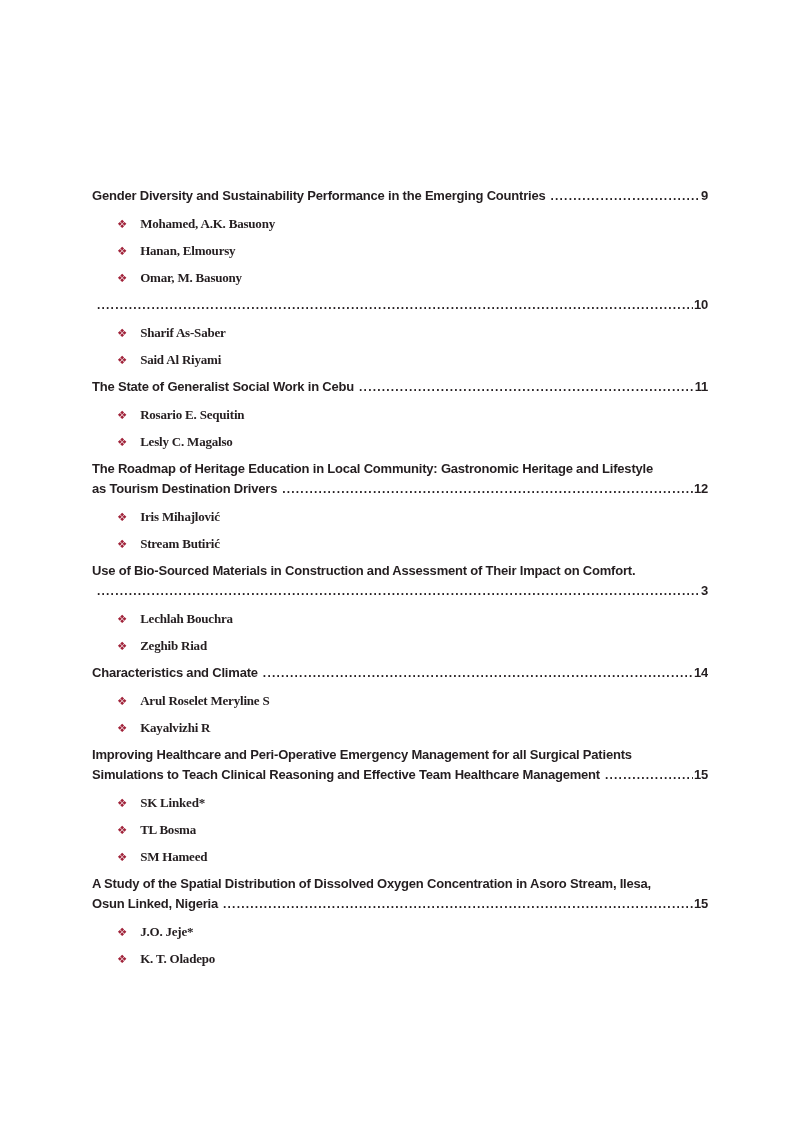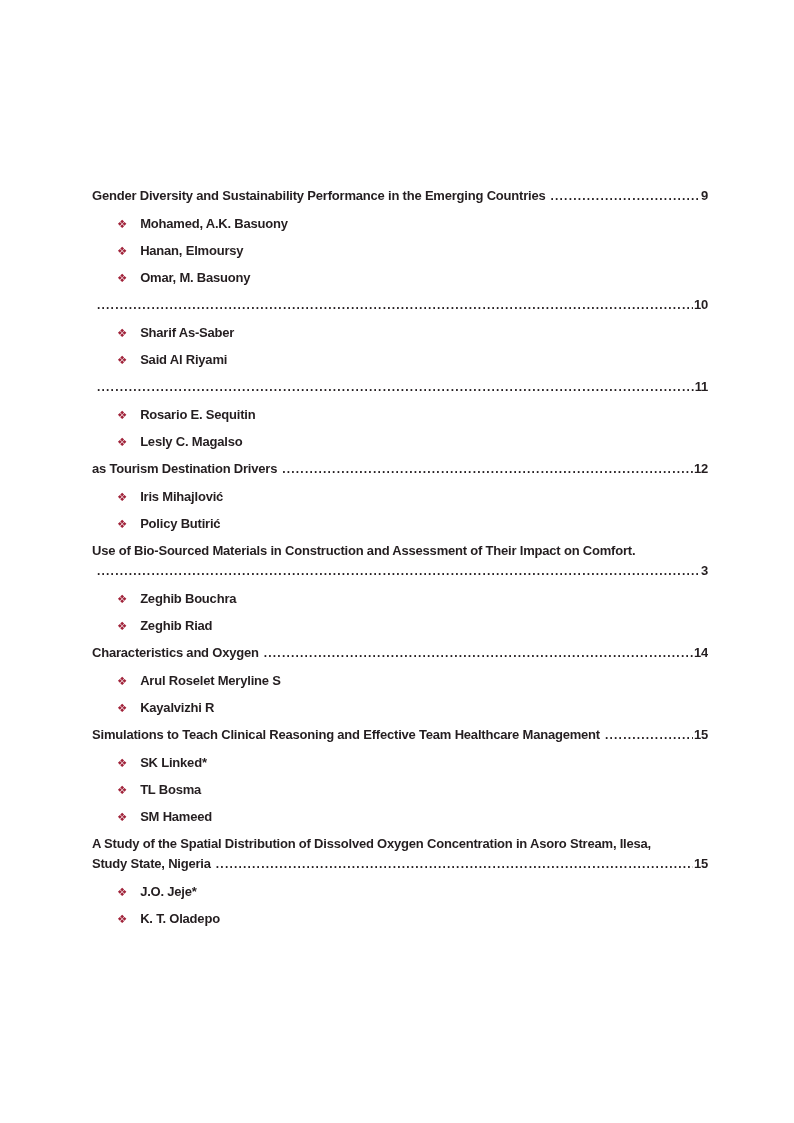--- a/index.html
+++ b/index.html
@@ -68,20 +68,21 @@
     margin-bottom: 7px;
   }
   .bullet {
     font-family: "DejaVu Sans", sans-serif;
     font-size: 11.5px;
     margin-right: 13px;
     flex: 0 0 auto;
   }
   .author-name {
     white-space: nowrap;
+    font-family: Liberation Serif, serif;
   }
 </style>
 </head>
 <body>
 
 <div class="page">
   <div class="toc" id="toc">
       <div class="toc-entry">
         <div class="title-block">
           <div class="title-line title-last">
@@ -115,86 +116,89 @@
           <span class="author-name">Sharif As-Saber</span>
         </div>
         <div class="author">
           <span class="bullet" style="color: rgb(161, 36, 59);">❖</span>
           <span class="author-name">Said Al Riyami</span>
         </div>
       </div>
       <div class="toc-entry">
         <div class="title-block">
           <div class="title-line title-last">
+            <span class="line-text">The State of Generalist Social Work in Cebu</span>
             <span class="dots">................................................................................................................................................................................................................................................</span>
             <span class="page-num">11</span>
           </div>
         </div>
         <div class="author">
           <span class="bullet" style="color: rgb(161, 36, 59);">❖</span>
           <span class="author-name">Rosario E. Sequitin</span>
         </div>
         <div class="author">
           <span class="bullet" style="color: rgb(161, 36, 59);">❖</span>
           <span class="author-name">Lesly C. Magalso</span>
         </div>
       </div>
       <div class="toc-entry">
         <div class="title-block">
+          <div class="title-line">The Roadmap of Heritage Education in Local Community: Gastronomic Heritage and Lifestyle</div>
           <div class="title-line title-last">
             <span class="line-text">as Tourism Destination Drivers</span>
             <span class="dots">................................................................................................................................................................................................................................................</span>
             <span class="page-num">12</span>
           </div>
         </div>
         <div class="author">
           <span class="bullet" style="color: rgb(161, 36, 59);">❖</span>
           <span class="author-name">Iris Mihajlović</span>
         </div>
         <div class="author">
           <span class="bullet" style="color: rgb(161, 36, 59);">❖</span>
-          <span class="author-name">Policy Butirić</span>
+          <span class="author-name">Stream Butirić</span>
         </div>
       </div>
       <div class="toc-entry">
         <div class="title-block">
           <div class="title-line">Use of Bio-Sourced Materials in Construction and Assessment of Their Impact on Comfort.</div>
           <div class="title-line title-last">
             <span class="dots">................................................................................................................................................................................................................................................</span>
             <span class="page-num">3</span>
           </div>
         </div>
         <div class="author">
           <span class="bullet" style="color: rgb(161, 36, 59);">❖</span>
-          <span class="author-name">Zeghib Bouchra</span>
+          <span class="author-name">Lechlah Bouchra</span>
         </div>
         <div class="author">
           <span class="bullet" style="color: rgb(161, 36, 59);">❖</span>
           <span class="author-name">Zeghib Riad</span>
         </div>
       </div>
       <div class="toc-entry">
         <div class="title-block">
           <div class="title-line title-last">
-            <span class="line-text">Characteristics and Oxygen</span>
+            <span class="line-text">Characteristics and Climate</span>
             <span class="dots">................................................................................................................................................................................................................................................</span>
             <span class="page-num">14</span>
           </div>
         </div>
         <div class="author">
           <span class="bullet" style="color: rgb(161, 36, 59);">❖</span>
           <span class="author-name">Arul Roselet Meryline S</span>
         </div>
         <div class="author">
           <span class="bullet" style="color: rgb(161, 36, 59);">❖</span>
           <span class="author-name">Kayalvizhi R</span>
         </div>
       </div>
       <div class="toc-entry">
         <div class="title-block">
+          <div class="title-line">Improving Healthcare and Peri-Operative Emergency Management for all Surgical Patients</div>
           <div class="title-line title-last">
             <span class="line-text">Simulations to Teach Clinical Reasoning and Effective Team Healthcare Management</span>
             <span class="dots">................................................................................................................................................................................................................................................</span>
             <span class="page-num">15</span>
           </div>
         </div>
         <div class="author">
           <span class="bullet" style="color: rgb(161, 36, 59);">❖</span>
           <span class="author-name">SK Linked*</span>
         </div>
@@ -204,21 +208,21 @@
         </div>
         <div class="author">
           <span class="bullet" style="color: rgb(161, 36, 59);">❖</span>
           <span class="author-name">SM Hameed</span>
         </div>
       </div>
       <div class="toc-entry">
         <div class="title-block">
           <div class="title-line">A Study of the Spatial Distribution of Dissolved Oxygen Concentration in Asoro Stream, Ilesa,</div>
           <div class="title-line title-last">
-            <span class="line-text">Study State, Nigeria</span>
+            <span class="line-text">Osun Linked, Nigeria</span>
             <span class="dots">................................................................................................................................................................................................................................................</span>
             <span class="page-num">15</span>
           </div>
         </div>
         <div class="author">
           <span class="bullet" style="color: rgb(161, 36, 59);">❖</span>
           <span class="author-name">J.O. Jeje*</span>
         </div>
         <div class="author">
           <span class="bullet" style="color: rgb(161, 36, 59);">❖</span>

